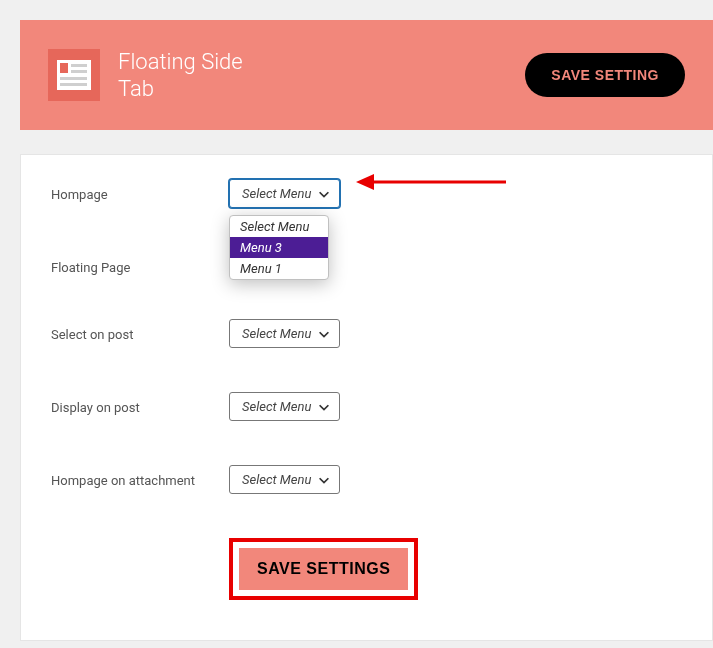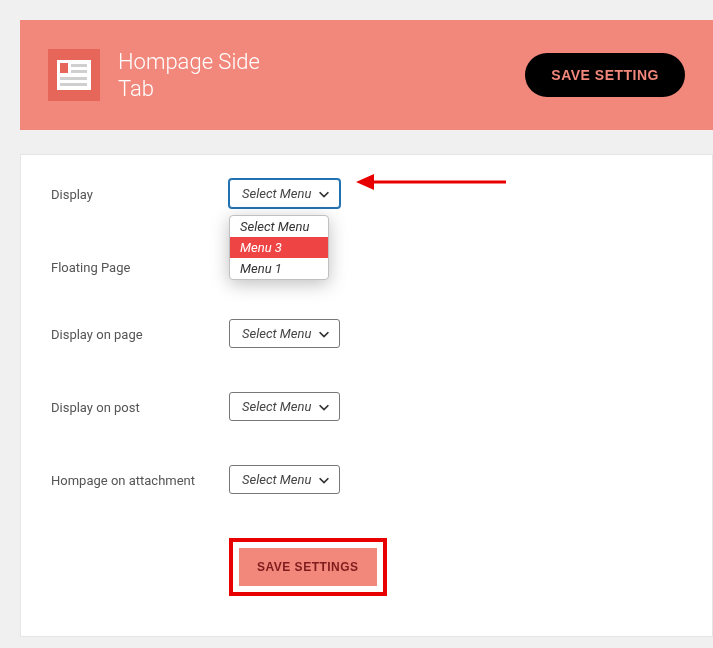--- a/index.html
+++ b/index.html
@@ -107,38 +107,38 @@
       overflow: hidden;
       z-index: 5;
     }
     .dropdown-item {
       padding: 3px 10px;
       font-size: 13px;
       color: #333;
       cursor: pointer;
     }
     .dropdown-item.highlighted {
-      background: #ef4444;
+      background: #4c1d95;
       color: #fff;
     }
     .footer-row {
       display: flex;
     }
     .footer-spacer { width: 178px; }
     .highlight-box {
       border: 4px solid #e80000;
       display: inline-block;
       padding: 6px;
     }
     .save-settings-btn {
       background: #f2877b;
-      color: #7f1d1d;
+      color: #000000;
       border: none;
       padding: 12px 18px;
-      font-size: 12px;
+      font-size: 16px;
       font-weight: 700;
       letter-spacing: 0.5px;
       cursor: pointer;
     }
     .arrow-annotation {
       position: absolute;
       left: 335px;
       top: 12px;
       pointer-events: none;
       z-index: 10;
@@ -154,36 +154,36 @@
         <svg width="34" height="30" viewBox="0 0 34 30">
           <rect x="0" y="0" width="34" height="30" fill="#ffffff"></rect>
           <rect x="3" y="3" width="8" height="10" fill="#e6675a"></rect>
           <rect x="14" y="4" width="16" height="3" fill="#cfcfcf"></rect>
           <rect x="14" y="10" width="16" height="3" fill="#cfcfcf"></rect>
           <rect x="3" y="17" width="27" height="3" fill="#cfcfcf"></rect>
           <rect x="3" y="23" width="27" height="3" fill="#cfcfcf"></rect>
         </svg>
       </div>
       <div class="header-title">
-        <div>Hompage Side</div>
+        <div>Floating Side</div>
         <div>Tab</div>
       </div>
     </div>
     <button class="save-setting-btn">SAVE SETTING</button>
   </div>
 
   <div class="content-panel">
 
     <svg class="arrow-annotation" width="160" height="30">
       <line x1="10" y1="15" x2="150" y2="15" stroke="#e80000" stroke-width="3"></line>
       <polygon points="0,15 18,7 18,23" fill="#e80000"></polygon>
     </svg>
 
     <div class="form-row">
-      <div class="form-label">Display</div>
+      <div class="form-label">Hompage</div>
       <div class="form-control-col">
         <div class="select-box focused">
           <span>Select Menu</span>
           <svg class="chevron" viewBox="0 0 16 16">
               <path d="M3 6 L8 11 L13 6" fill="none" stroke="#333" stroke-width="2"></path>
             </svg>
         </div>
         <div class="dropdown">
           <div class="dropdown-item">Select Menu</div>
           <div class="dropdown-item highlighted">Menu 3</div>
@@ -191,21 +191,21 @@
         </div>
       </div>
     </div>
 
     <div class="form-row">
       <div class="form-label">Floating Page</div>
       <div class="form-control-col"></div>
     </div>
 
     <div class="form-row">
-      <div class="form-label">Display on page</div>
+      <div class="form-label">Select on post</div>
       <div class="form-control-col">
         <div class="select-box">
           <span>Select Menu</span>
           <svg class="chevron" viewBox="0 0 16 16">
               <path d="M3 6 L8 11 L13 6" fill="none" stroke="#333" stroke-width="2"></path>
             </svg>
         </div>
       </div>
     </div>
 

